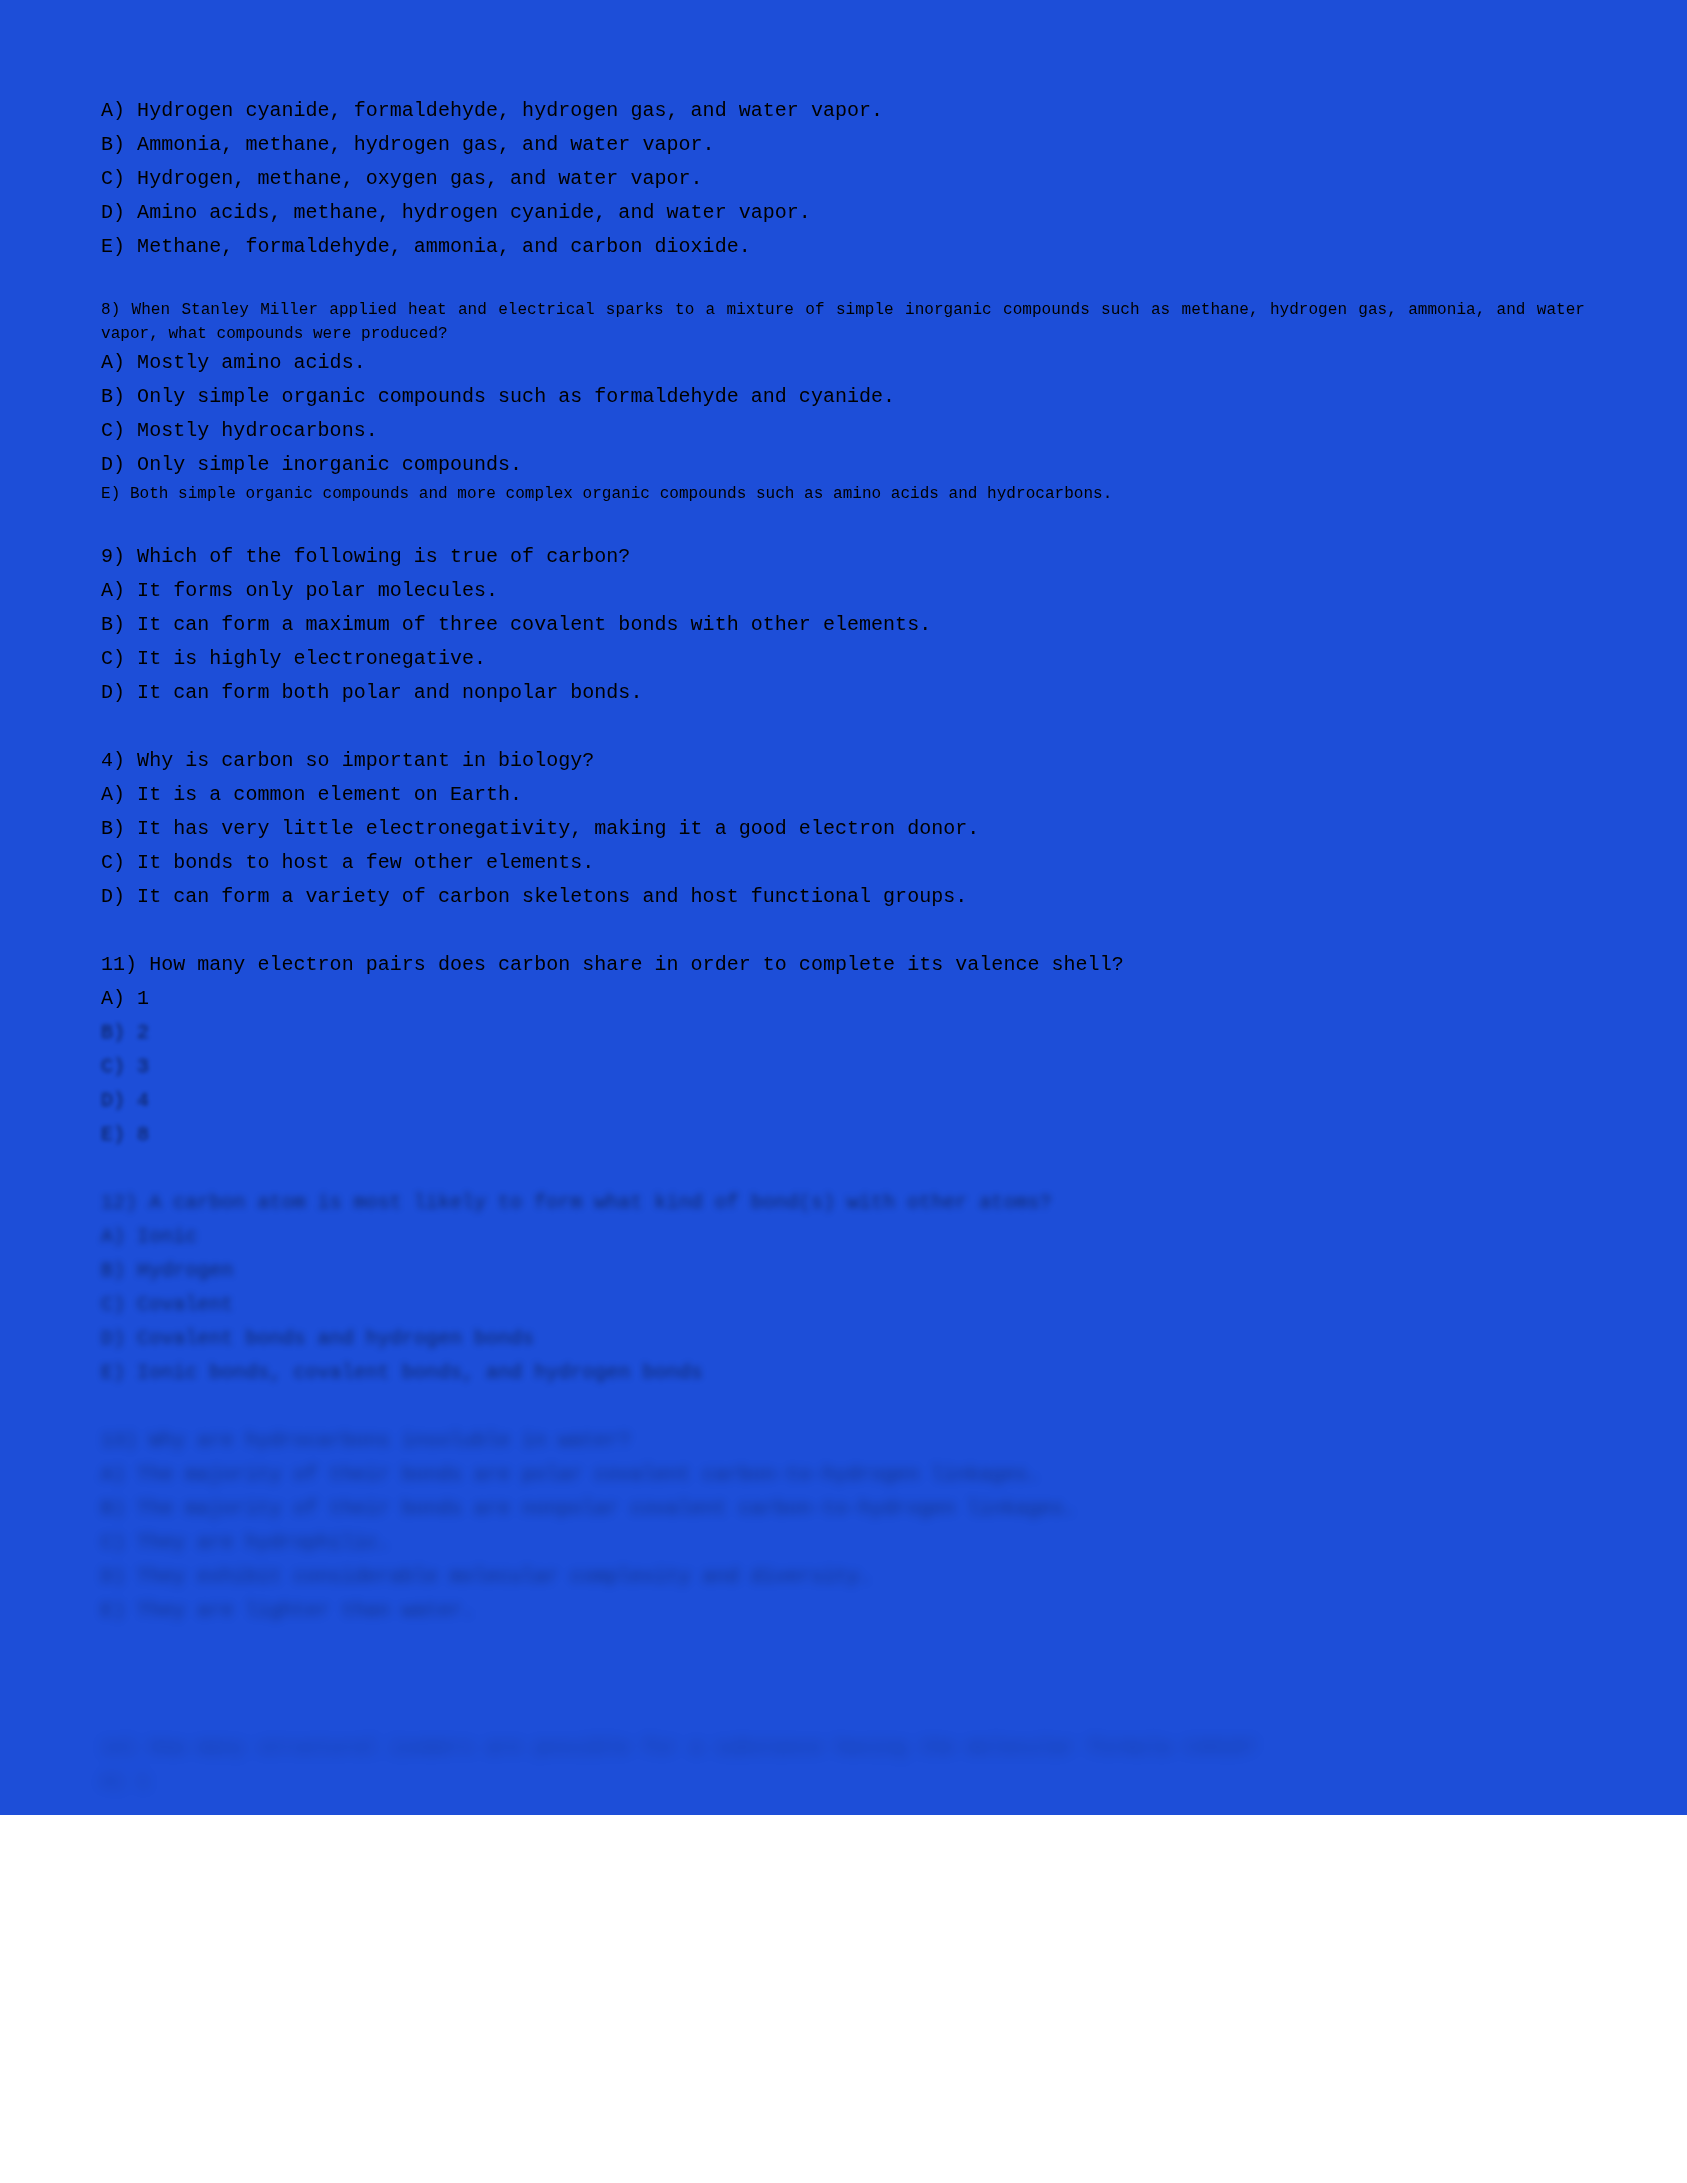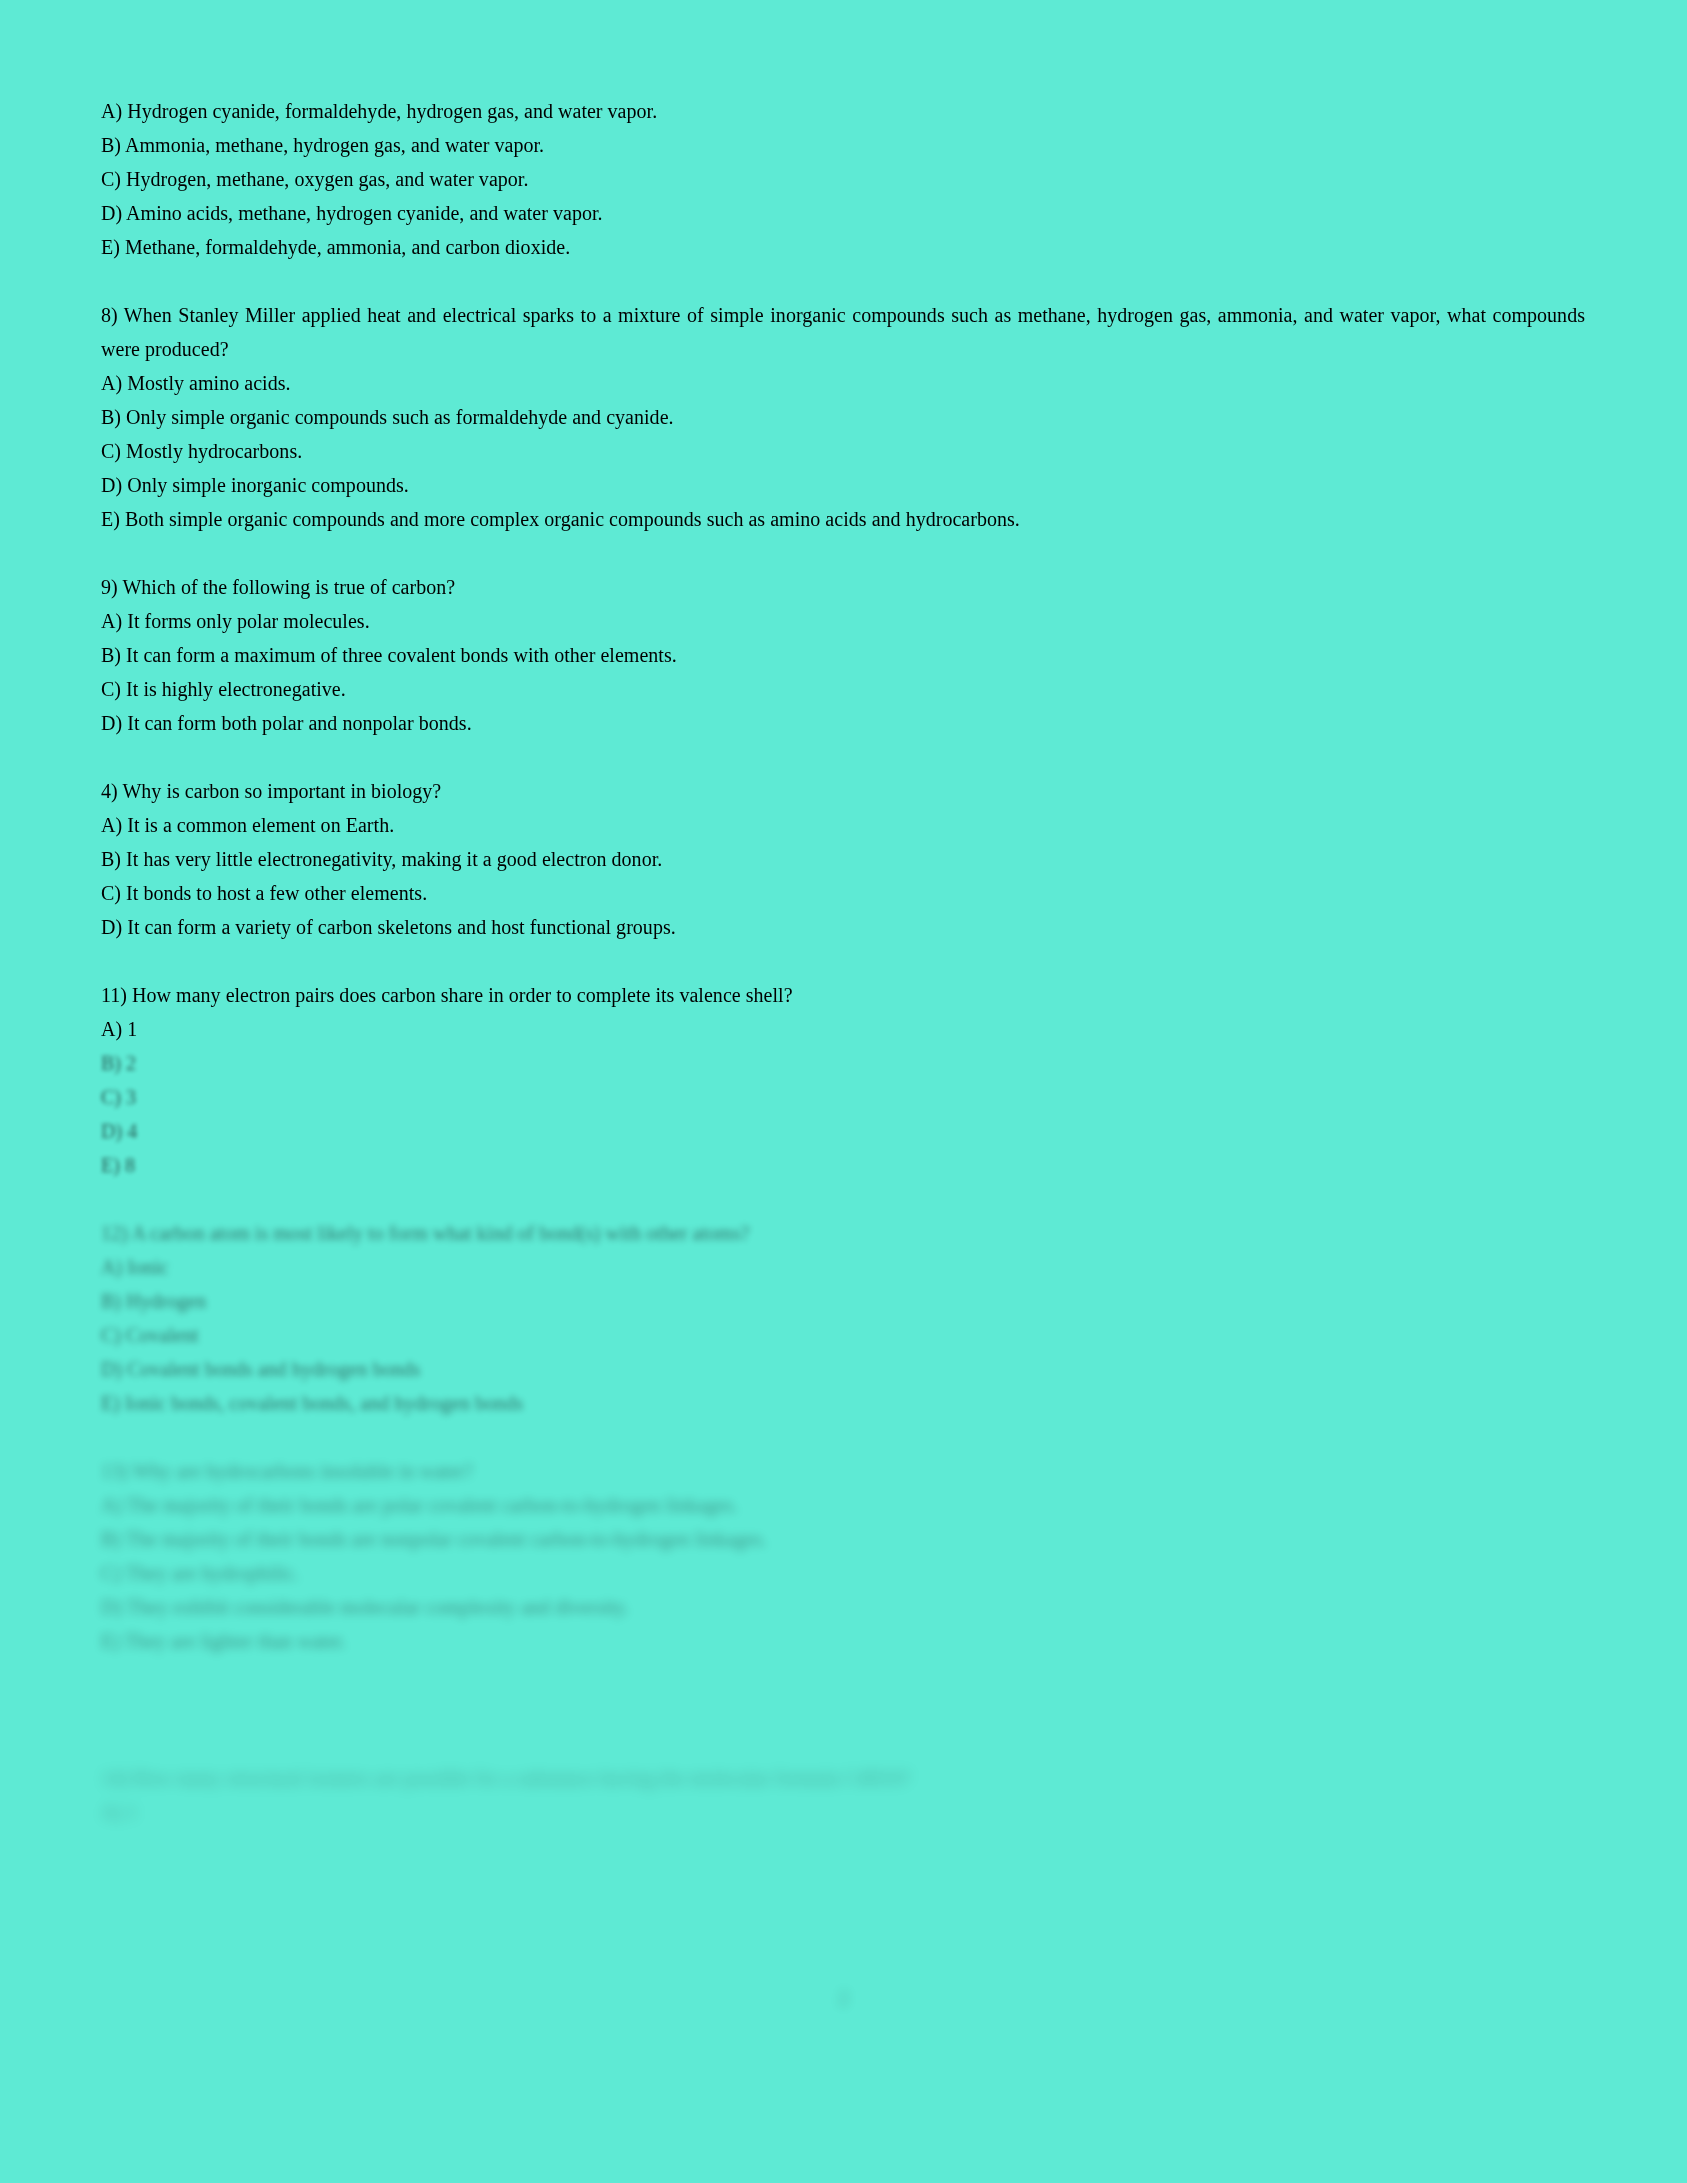--- a/index.html
+++ b/index.html
@@ -4,23 +4,23 @@
 <title>Biology Question Document</title>
 <style>
   html, body {
     margin: 0;
     padding: 0;
     background: #ffffff;
   }
   .page {
     position: relative;
     width: 1687px;
-    height: 2183px;
-    background: #5eead4;
-    font-family: Liberation Serif, serif;
+    height: 1815px;
+    background: #1d4ed8;
+    font-family: Liberation Mono, monospace;
     color: #000000;
     overflow: hidden;
     box-sizing: border-box;
   }
   .content {
     position: absolute;
     left: 101px;
     top: 94px;
     width: 1484px;
   }
@@ -31,22 +31,22 @@
   }
   .line {
     font-size: 20px;
     line-height: 34px;
     letter-spacing: 0.03px;
     white-space: pre-wrap;
     color: #000000;
   }
   
   .para {
-    font-size: 20px;
-    line-height: 34px;
+    font-size: 16px;
+    line-height: 24px;
     text-align: justify;
     text-align-last: left;
     letter-spacing: 0.03px;
     color: #000000;
   }
   .gap {
     height: 34px;
   }
   .gap-big {
     height: 103px;

